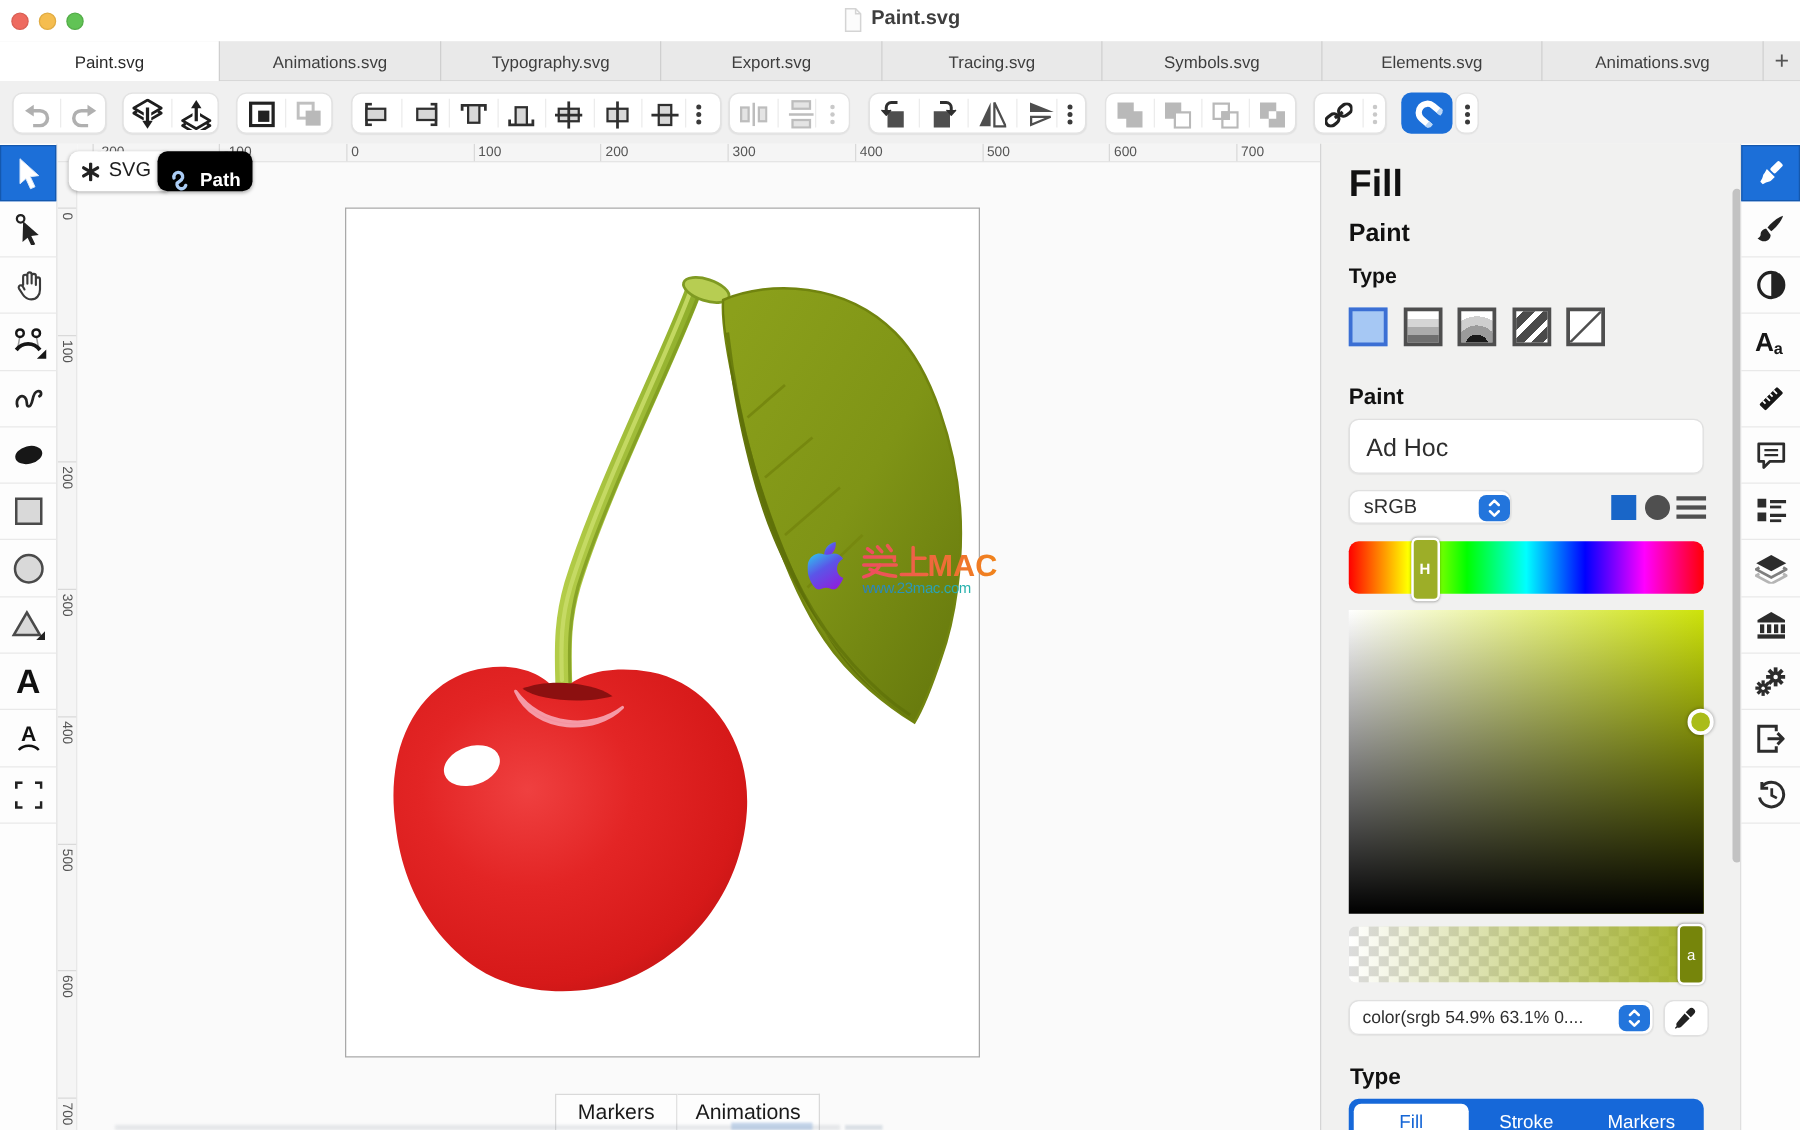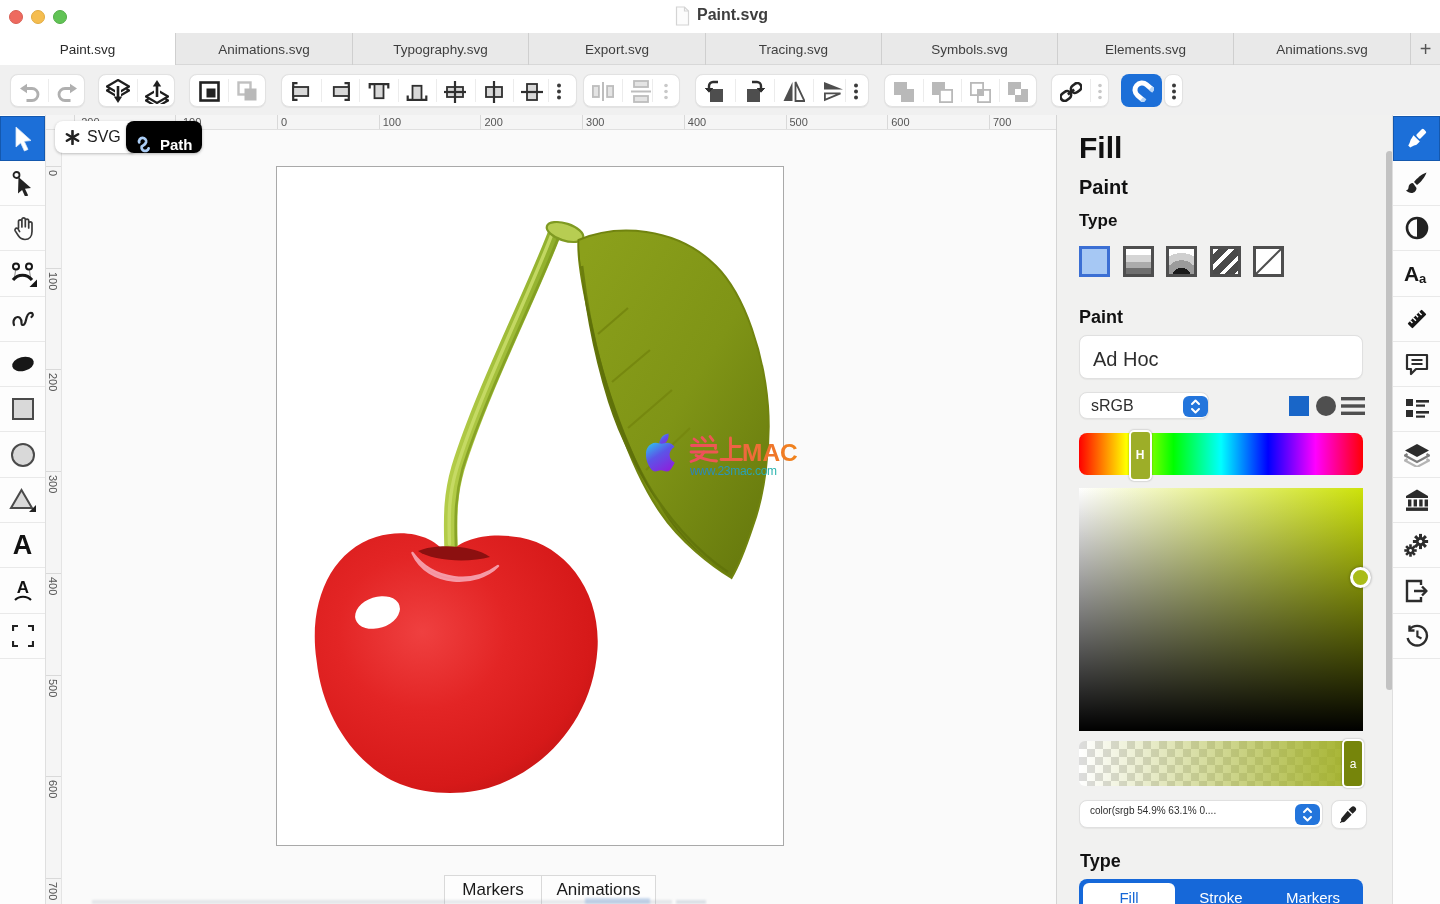--- a/index.html
+++ b/index.html
@@ -525,21 +525,21 @@
   <div class="abs" style="left:22px; top:318px; width:284px; height:42px; border-radius:8px; background:linear-gradient(to right, #ff0000 0%, #ffff00 16.6%, #00ff00 33.3%, #00ffff 50%, #0000ff 66.6%, #ff00ff 83.3%, #ff0004 100%);"></div>
   <div class="abs" style="left:71.5px; top:314.5px; width:23px; height:51px; background:#9dae28; border:2.5px solid #ffffff; border-radius:5px; box-shadow:0 0 2px rgba(0,0,0,0.35); display:flex; align-items:center; justify-content:center; font-size:12px; font-weight:bold; color:#fff;">H</div>
 
   <div class="abs" style="left:22px; top:373px; width:284px; height:243px; background:linear-gradient(to bottom, rgba(0,0,0,0) 0%, #000000 100%), linear-gradient(to right, #ffffff 0%, #cde20a 100%);"></div>
   <div class="abs" style="left:293px; top:452px; width:21px; height:21px; border-radius:50%; border:3px solid #ffffff; background:#aabc19; box-shadow:0 0 3px rgba(0,0,0,0.4);"></div>
 
   <div class="abs" style="left:22px; top:626px; width:284px; height:45px; border-radius:6px; background:linear-gradient(to right, rgba(158,173,30,0) 0%, rgba(158,173,30,0.96) 100%), repeating-conic-gradient(#ffffff 0 25%, #dcdcdc 0 50%) 0 0 / 16px 16px;"></div>
   <div class="abs" style="left:285px; top:624px; width:22px; height:49px; background:#76850b; border:2.5px solid #ffffff; border-radius:5px; box-shadow:0 0 2px rgba(0,0,0,0.35); display:flex; align-items:center; justify-content:center; font-size:12px; color:#fff;">a</div>
 
   <div class="inputbox" style="left:22px; top:685px; width:244px; height:28px;"></div>
-  <div class="abs" style="left:33px; top:690px; font-size:10px; color:#2e2e2e;">color(srgb 54.9% 63.1% 0....</div>
+  <div class="abs" style="left:33px; top:690px; font-size:14px; color:#2e2e2e;">color(srgb 54.9% 63.1% 0....</div>
   <div class="abs" style="left:238px; top:689px; width:25px; height:21px; background:#2375dc; border-radius:6px;">
     <svg width="25" height="21" viewBox="0 0 25 21">
         <path d="M9 8 L12.5 4.5 L16 8 M9 13 L12.5 16.5 L16 13" fill="none" stroke="#ffffff" stroke-width="2" stroke-linecap="round" stroke-linejoin="round"></path>
       </svg>
   </div>
   <div class="inputbox" style="left:273.5px; top:684.5px; width:36px; height:29px;"></div>
   <svg class="abs" style="left:282px; top:690px;" width="19" height="19" viewBox="0 0 19 19">
       <path d="M12.2 2.2 a2.8 2.8 0 0 1 4 4 L13.6 8.8 L9.6 4.8 Z" fill="#222"></path>
       <path d="M8.7 5.7 L12.7 9.7 L6 16.4 c-0.8 0.8 -2 1 -2.9 0.6 L1.5 18 L0.9 17.4 L2.3 15.8 c-0.5-1 -0.3-2.2 0.5-3 Z" fill="#222"></path>
     </svg>

